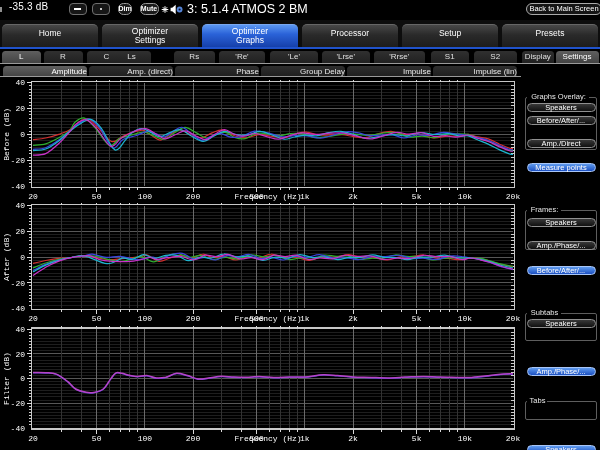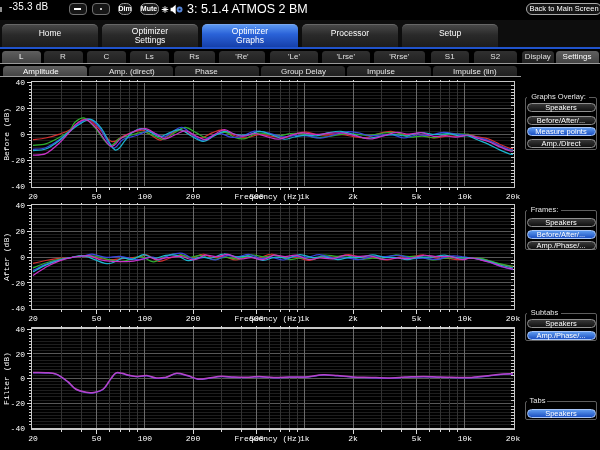--- a/index.html
+++ b/index.html
@@ -20,30 +20,30 @@
   background:linear-gradient(#484848,#2a2a2a 45%,#1d1d1d); border-top:1px solid #666;
   color:#fff; font-size:8.5px; text-align:center; display:flex; align-items:center; justify-content:center; line-height:9.5px; }
 .mtab.sel { background:linear-gradient(#5b97f2,#2a62d8 42%,#1640aa); border-top:1px solid #7aa8f0; }
 .mtab.one { padding-bottom:5px; }
 .blueline { position:absolute; left:0; top:46.5px; width:600px; height:2px; background:#2053cc; }
 .ctab { position:absolute; top:51px; height:12.5px; border-radius:3.5px 3.5px 0 0;
   background:linear-gradient(#303030,#1f1f1f); color:#e0e0e0; font-size:8px; text-align:center; line-height:12px; }
 .ctab.sel { background:linear-gradient(#5f5f5f,#404040); color:#fff; }
 .hline1 { position:absolute; left:0; top:63.2px; width:600px; height:1px; background:#9a9a9a; }
 .stab { position:absolute; top:65.5px; width:84px; height:11px; border-radius:3.5px 3.5px 0 0;
-  background:linear-gradient(#2e2e2e,#1e1e1e); color:#e8e8e8; font-size:8px; text-align:left; line-height:11px;padding-left:20px; }
+  background:linear-gradient(#2e2e2e,#1e1e1e); color:#e8e8e8; font-size:8px; text-align:right; line-height:11px; }
 .stab.sel { background:linear-gradient(#606060,#414141); color:#fff; }
 .hline2 { position:absolute; left:0; top:76.3px; width:521px; height:1px; background:#9a9a9a; }
 .gbox { position:absolute; left:524.5px; width:72px; border:1px solid #5e5e5e; border-radius:2px; }
 .glab { position:absolute; left:527px; height:9px; background:#000; color:#e8e8e8; font-size:7.5px;
   line-height:9px; padding-left:1px;text-align:center; }
 .pbtn { position:absolute; left:526.5px; width:69px; height:9px; border:1px solid #909090;
   border-radius:4.5px; background:linear-gradient(#383838,#101010); color:#fff; font-size:7.5px;
   text-align:center; line-height:8.6px; }
-.pbtn.blue { background:linear-gradient(#5e9aee,#1c50c2); border-color:#a8c6f8; }
+.pbtn.blue { background:linear-gradient(#5e9aee,#1c50c2); border-color:#a8c6f8;margin-top:36px; }
 </style></head>
 <body>
 <div id="root">
 <div class="vol">-35.3&nbsp;dB</div>
 <div class="edgebar"></div>
 <div class="vbtn" style="left:68.5px">
       <div class="bar"></div>
     </div>
 <div class="vbtn" style="left:92px">
       <div class="dot"></div>
@@ -63,25 +63,26 @@
 </svg>
 <div class="title">3: 5.1.4 ATMOS 2 BM</div>
 <div class="topbtn" style="left:489px;width:76px">Back to Main Screen</div>
 <div class="topbtn" style="left:567.5px;width:16px">Bypass</div>
 <div class="mtbar"></div>
 <div class="mtab one" style="left:2px">Home</div>
     <div class="mtab" style="left:102px">Optimizer<br>Settings</div>
     <div class="mtab sel" style="left:202px">Optimizer<br>Graphs</div>
     <div class="mtab one" style="left:402px">Setup</div>
     <div class="mtab one" style="left:302px">Processor</div>
+    <div class="mtab one" style="left:502px">Presets</div>
 <div class="blueline"></div>
 <div class="ctab sel" style="left:1.5px;width:39.5px">L</div>
     <div class="ctab" style="left:43.5px;width:39px">R</div>
     <div class="ctab" style="left:87px;width:39px">C</div>
-    <div class="ctab" style="left:130px;width:39px">Ls</div>
+    <div class="ctab" style="left:112px;width:39px">Ls</div>
     <div class="ctab" style="left:173.5px;width:41.5px">Rs</div>
     <div class="ctab" style="left:219px;width:46px">'Re'</div>
     <div class="ctab" style="left:270px;width:48px">'Le'</div>
     <div class="ctab" style="left:322px;width:47.5px">'Lrse'</div>
     <div class="ctab" style="left:374px;width:50.5px">'Rrse'</div>
     <div class="ctab" style="left:430.5px;width:38.5px">S1</div>
     <div class="ctab" style="left:473.5px;width:43.5px">S2</div>
     <div class="ctab" style="left:521.5px;width:32.5px">Display</div>
     <div class="ctab sel" style="left:555.5px;width:43px">Settings</div>
 <div class="hline1"></div>

